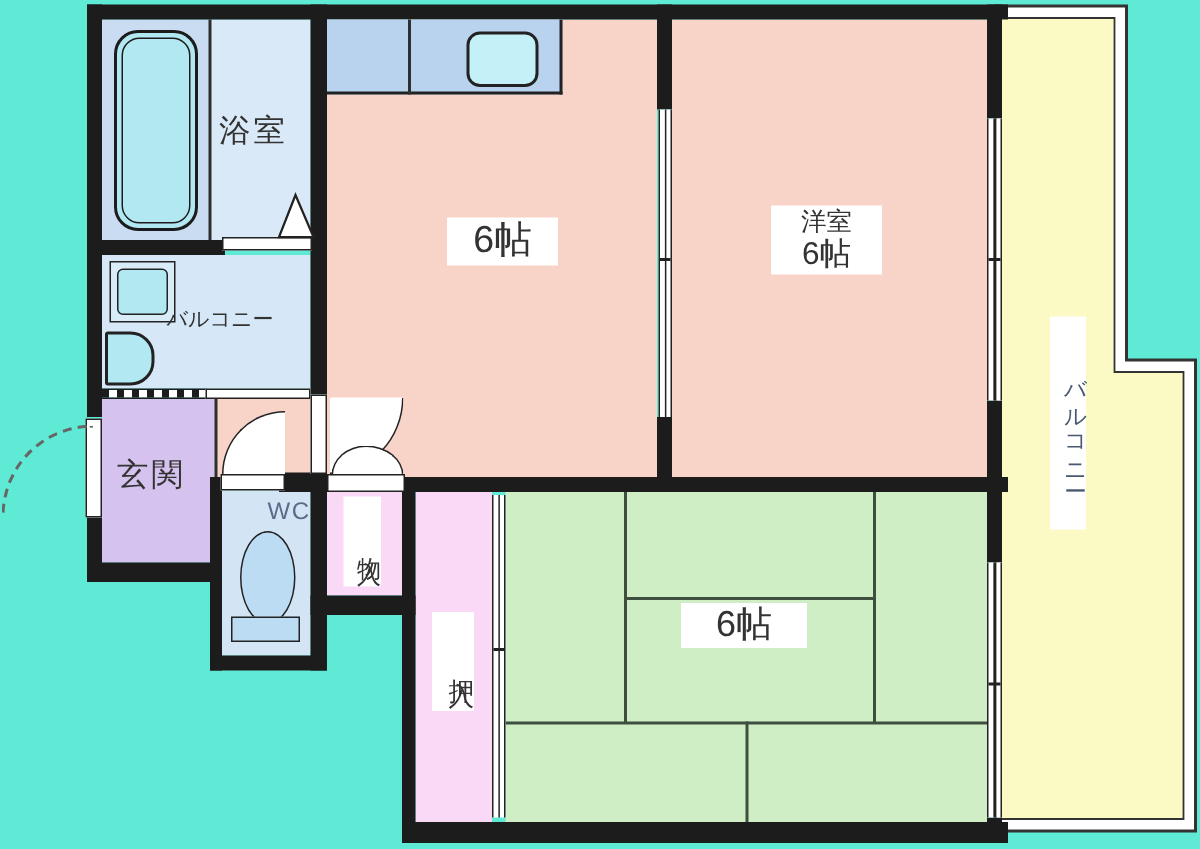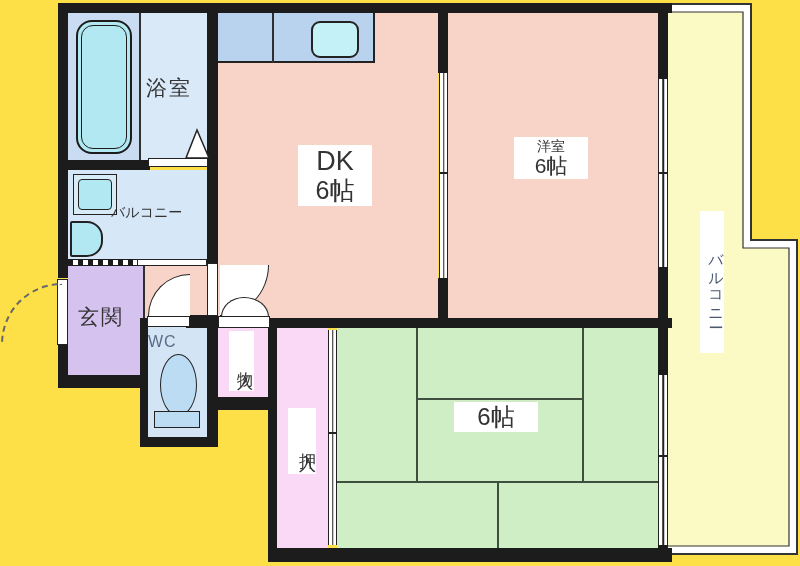--- a/index.html
+++ b/index.html
@@ -1,16 +1,16 @@
 <!DOCTYPE html>
 <html style="--c-wall: #1c1c1c; --c-outline: #222222; --c-room_salmon: #f8d3c8; --c-bath_zone: #c9dcf2; --c-bath_room: #dae9f8; --c-washroom: #d6e7f7; --c-entrance: #d5c2ee; --c-wc_room: #d3e5f5; --c-closet_pink: #f9d9f6; --c-tatami_green: #cfeec6; --c-tatami_line: #3f4f3f; --c-balcony: #fbf9c4; --c-fixture_cyan: #b2e8f2; --c-counter_blue: #b9d2ee; --c-sink_cyan: #c4f1f7; --c-toilet_blue: #bcdcf4; --c-label_text: #333333; --c-wc_text: #5b6b87; --c-balcony_text: #4a5970;"><head>
 <meta charset="utf-8">
 <style>
   html,body{margin:0;padding:0;background:#fff;}
-  #plan{position:relative;width:800px;height:566px;background:#fde047;overflow:hidden;
+  #plan{position:relative;width:800px;height:566px;background:#5eead4;overflow:hidden;
         font-family:"Liberation Sans","DejaVu Sans",sans-serif;}
   #plan *{box-sizing:border-box;}
   .abs{position:absolute;}
   .room{position:absolute;}
   .wall{position:absolute;background:var(--c-wall,#1c1c1c);}
   .sill{position:absolute;background:#fff;border:1.5px solid var(--c-outline,#222);}
   .window{position:absolute;background:#fff;border-left:1.5px solid var(--c-outline,#222);
           border-right:1.5px solid var(--c-outline,#222);}
   .window .mid{position:absolute;left:50%;top:0;width:1.5px;height:100%;background:var(--c-outline,#222);transform:translateX(-50%);}
   .window .tick{position:absolute;left:0;width:100%;height:1.5px;background:var(--c-outline,#222);}
@@ -128,30 +128,29 @@
   <div class="arc-tl" style="left:221px;top:297px;width:23px;height:20px"></div>
   <div class="arc-tr" style="left:244px;top:297px;width:25px;height:20px"></div>
   <div class="sill" style="left:218px;top:316px;width:52px;height:12px"></div>
 
   <div class="abs" style="left:160px;top:354px;width:37px;height:62px;background:var(--c-toilet_blue);border:1.5px solid var(--c-outline);border-radius:50%"></div>
   <div class="abs" style="left:154px;top:411px;width:46px;height:17px;background:var(--c-toilet_blue);border:1.5px solid var(--c-outline)"></div>
 
   <div class="label" style="left:146px;top:76px;font-size:21px;letter-spacing:2px">浴室</div>
   <div class="label" style="left:111px;top:205px;font-size:14px">バルコニー</div>
   <div class="label" style="left:78px;top:305px;font-size:21px;letter-spacing:2px">玄関</div>
-  <div class="label" style="left:148px;top:333px;width:59px;text-align:left;font-size:16px;color:var(--c-wc_text);letter-spacing:1px">WC</div>
+  <div class="label" style="left:148px;top:333px;width:59px;text-align:right;font-size:16px;color:var(--c-wc_text);letter-spacing:1px">WC</div>
   <div class="label vtext" style="left:229px;top:331px;width:25px;height:60px;font-size:16px">物入</div>
   <div class="label vtext" style="left:288px;top:408px;width:28px;height:66px;font-size:17px">押入</div>
 
   <div class="label chip" style="left:298px;top:145px;width:74px">
-    <span style="font-size:27px;display:block">DK</span>
     <span style="font-size:25px;display:block">6帖</span>
   </div>
   <div class="label chip" style="left:514px;top:137px;width:74px">
-    <span style="font-size:14px;display:block">洋室</span>
+    <span style="font-size:17px;display:block">洋室</span>
     <span style="font-size:21px;display:block">6帖</span>
   </div>
   <div class="label chip" style="left:454px;top:402px;width:84px">
     <span style="font-size:24px;display:block">6帖</span>
   </div>
 
   <div class="label vtext" style="left:700px;top:211px;width:24px;height:142px;font-size:15px;color:var(--c-balcony_text)">バルコニー</div>
 
 </div>
 

